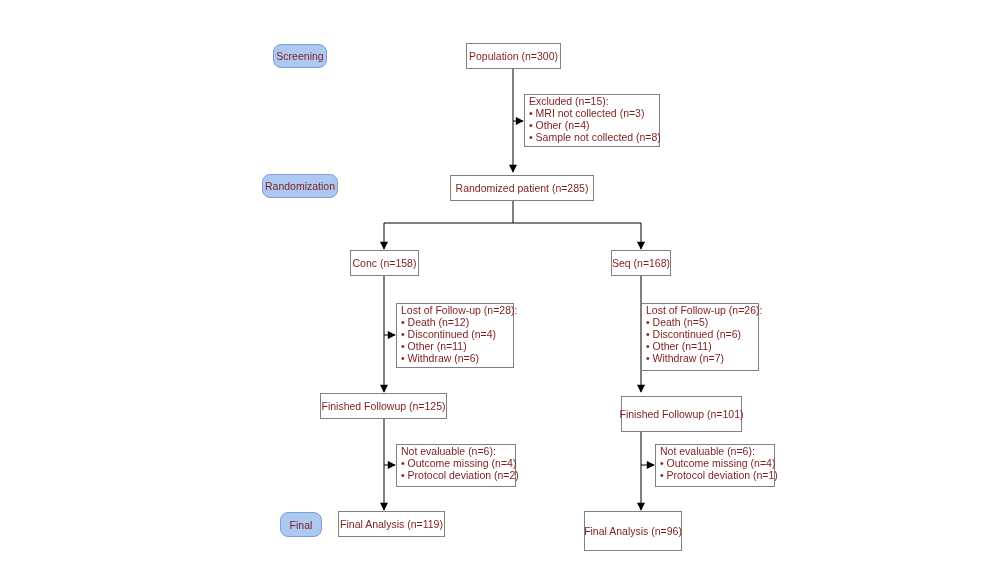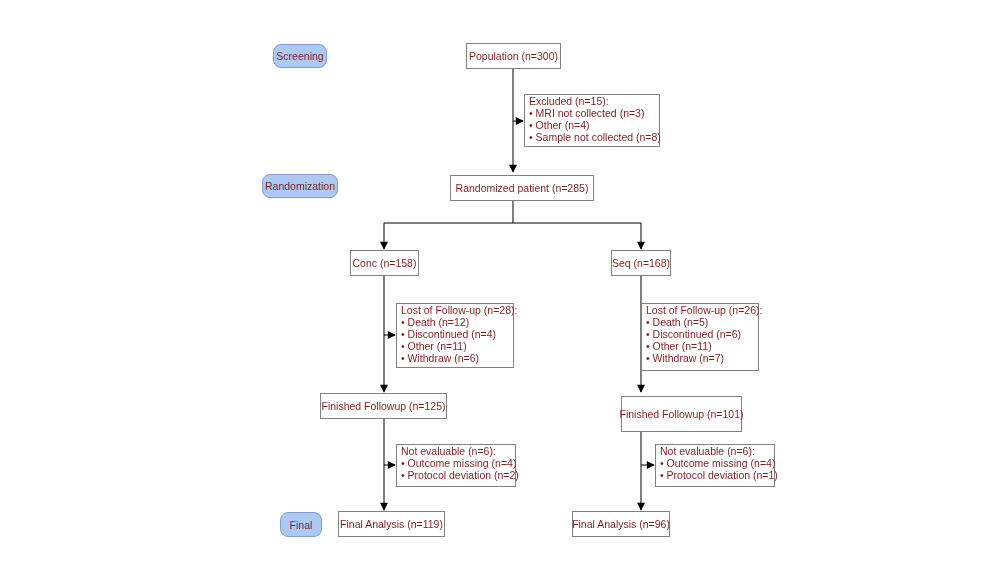--- a/index.html
+++ b/index.html
@@ -135,15 +135,15 @@
     <div class="line">• Protocol deviation (n=2)</div>
   </div>
 
   <div class="node detail" style="left:655px;top:444px;width:120px;height:43px;">
     <div class="line">Not evaluable (n=6):</div>
     <div class="line">• Outcome missing (n=4)</div>
     <div class="line">• Protocol deviation (n=1)</div>
   </div>
 
   <div class="node single" style="left:330px;top:511px;width:107px;height:26px;margin-left:8px;">Final Analysis (n=119)</div>
-  <div class="node single" style="left:572px;top:511px;width:98px;height:26px;">Final Analysis (n=96)</div>
+  <div class="node single" style="left:584px;top:511px;width:98px;height:40px;">Final Analysis (n=96)</div>
 
 </div>
 
 </body></html>

